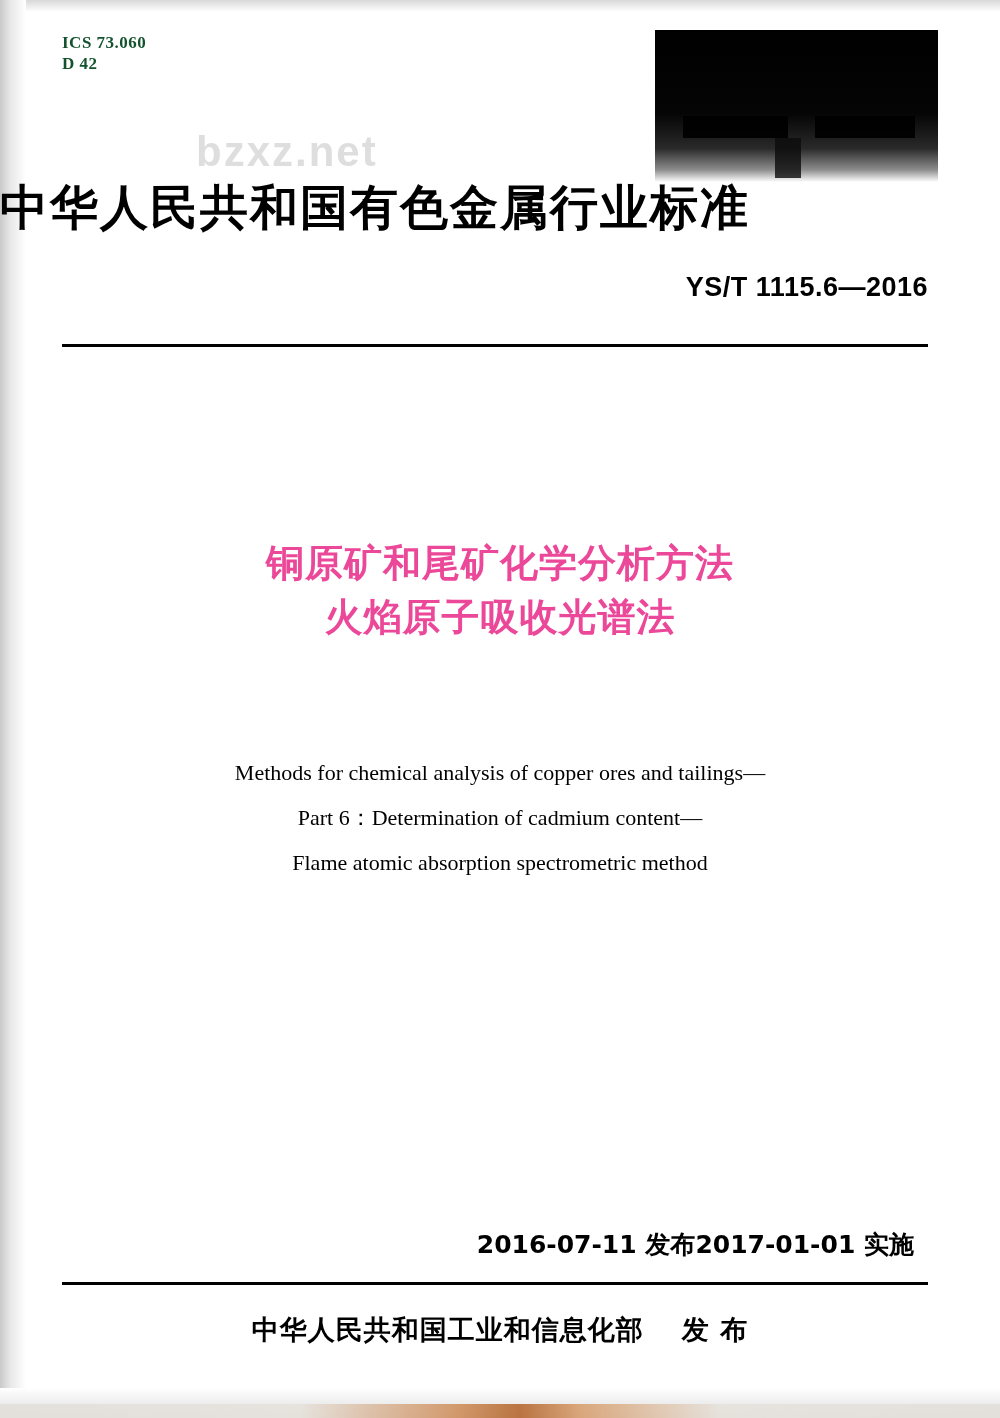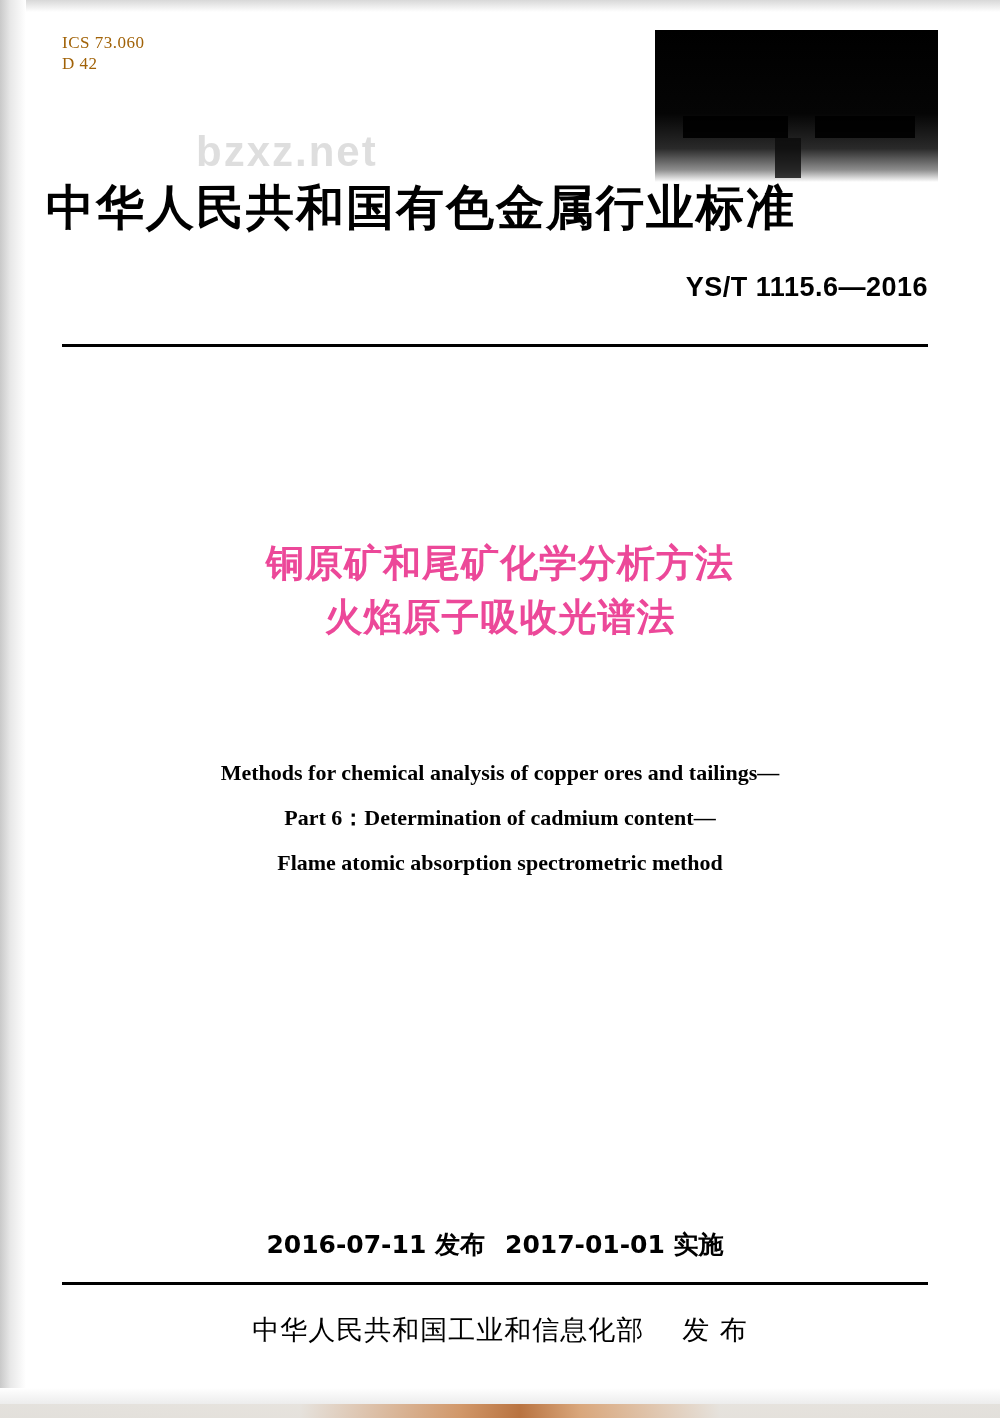--- a/index.html
+++ b/index.html
@@ -44,24 +44,24 @@
     background: linear-gradient(to right, #e3e0db 0%, #e6e2dc 30%, #cf8f5c 46%, #b4672f 52%, #d8a070 58%, #e6e2dc 72%, #e3e0db 100%);
     opacity: 0.9;
   }
 
   
   .ics {
     position: absolute;
     left: 62px;
     top: 32px;
     font-family: "Liberation Serif", serif;
-    font-weight: normal;
+    font-weight: bold;
     font-size: 17px;
     line-height: 21px;
-    color: #a16207;
+    color: #14532d;
     letter-spacing: 0.5px;
   }
 
   
   .ink-block {
     position: absolute;
     left: 655px;
     top: 30px;
     width: 283px;
     height: 152px;
@@ -103,21 +103,21 @@
     opacity: 0.85;
     user-select: none;
   }
 
   
   .org-title {
     position: absolute;
     left: 0;
     top: 176px;
     width: 796px;
-    text-align: right;
+    text-align: left;
     font-family: "DejaVu Sans", sans-serif;
     font-weight: bold;
     font-size: 48px;
     letter-spacing: 2px;
     color: #000;
   }
 
   .std-no {
     position: absolute;
     right: 72px;
@@ -155,59 +155,58 @@
   .cn-title .line { display: block; }
 
   
   .en-title {
     position: absolute;
     left: 0;
     top: 750px;
     width: 1000px;
     text-align: center;
     font-family: "Liberation Serif", serif;
-    font-weight: bold;
+    font-weight: normal;
     font-size: 22px;
     line-height: 45px;
     color: #000;
   }
   .en-title .line { display: block; }
 
   
   .date-row {
     position: absolute;
-    left: 62px;
+    left: 48px;
     top: 1228px;
     width: 866px;
     display: flex;
-    justify-content: center;
+    justify-content: flex-end;
     font-family: "DejaVu Sans", sans-serif;
     font-weight: bold;
     font-size: 25px;
     color: #000;
-    gap: 20px;
   }
 
   .rule-bottom {
     position: absolute;
     left: 62px;
     top: 1282px;
     width: 866px;
     height: 3px;
     background: #000;
   }
 
   .publisher {
     position: absolute;
     left: 0;
     top: 1312px;
     width: 1000px;
     text-align: center;
     font-family: "DejaVu Sans", sans-serif;
-    font-weight: normal;
+    font-weight: bold;
     font-size: 27px;
     letter-spacing: 1px;
     color: #000;
   }
   .publisher .gap {
     display: inline-block;
     width: 38px;
   }
 </style>
 </head>

